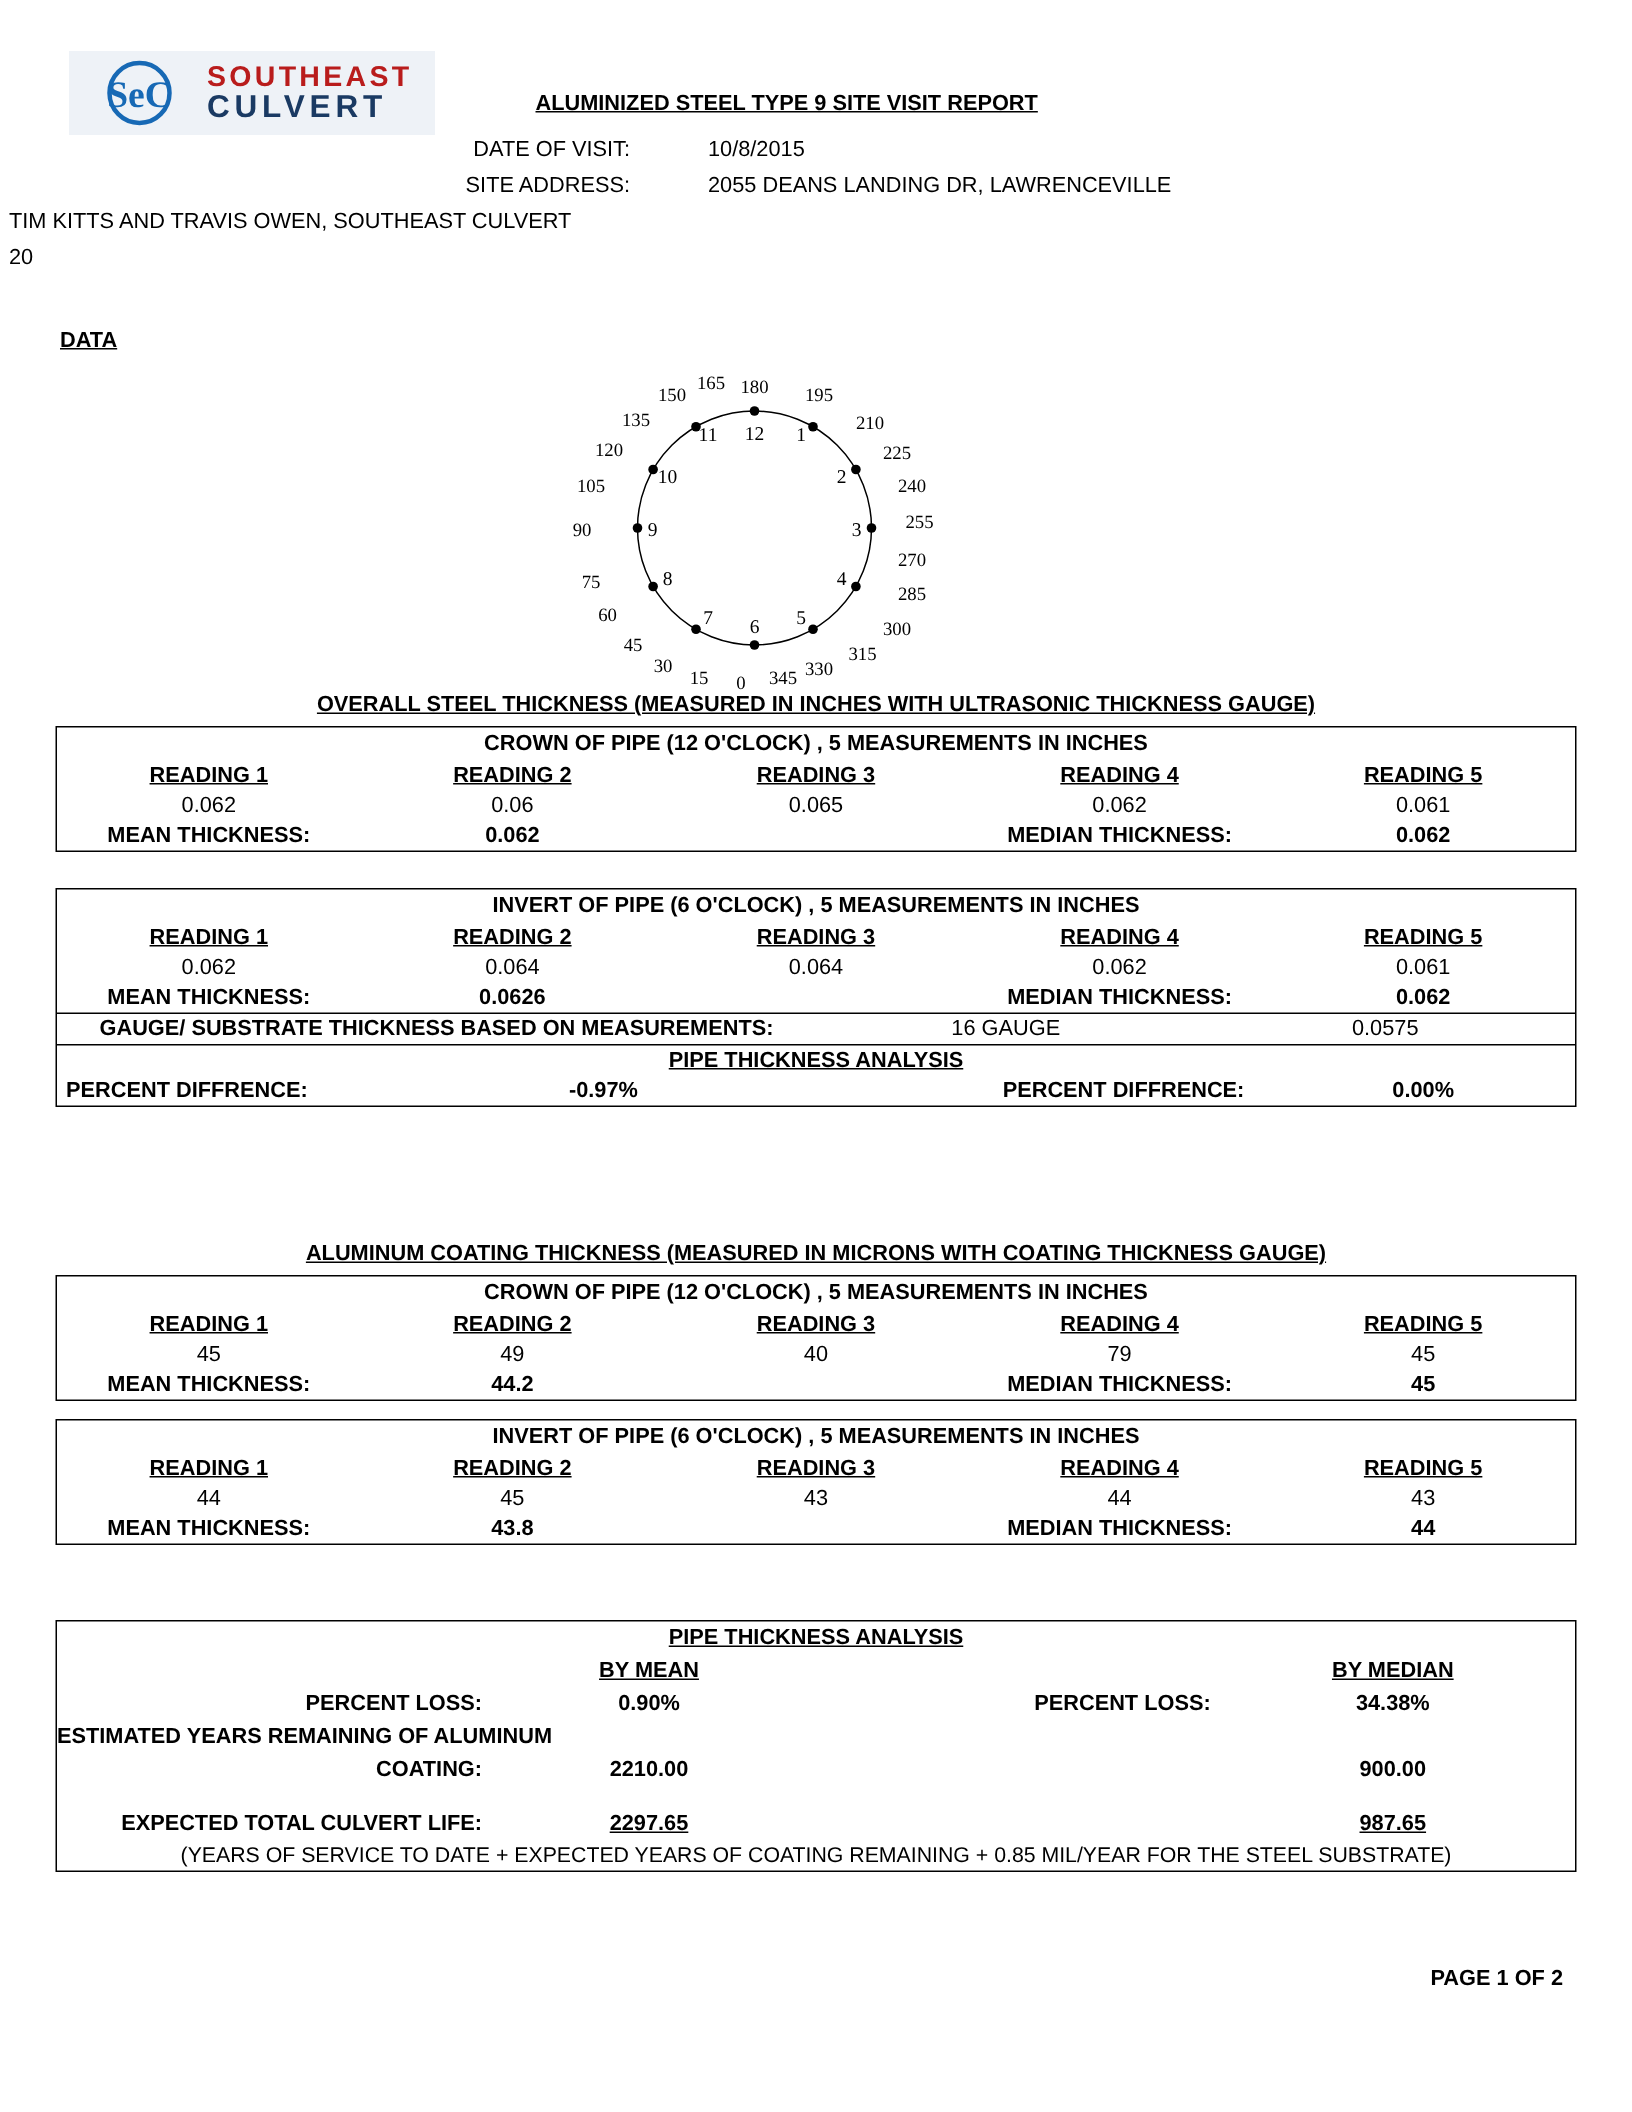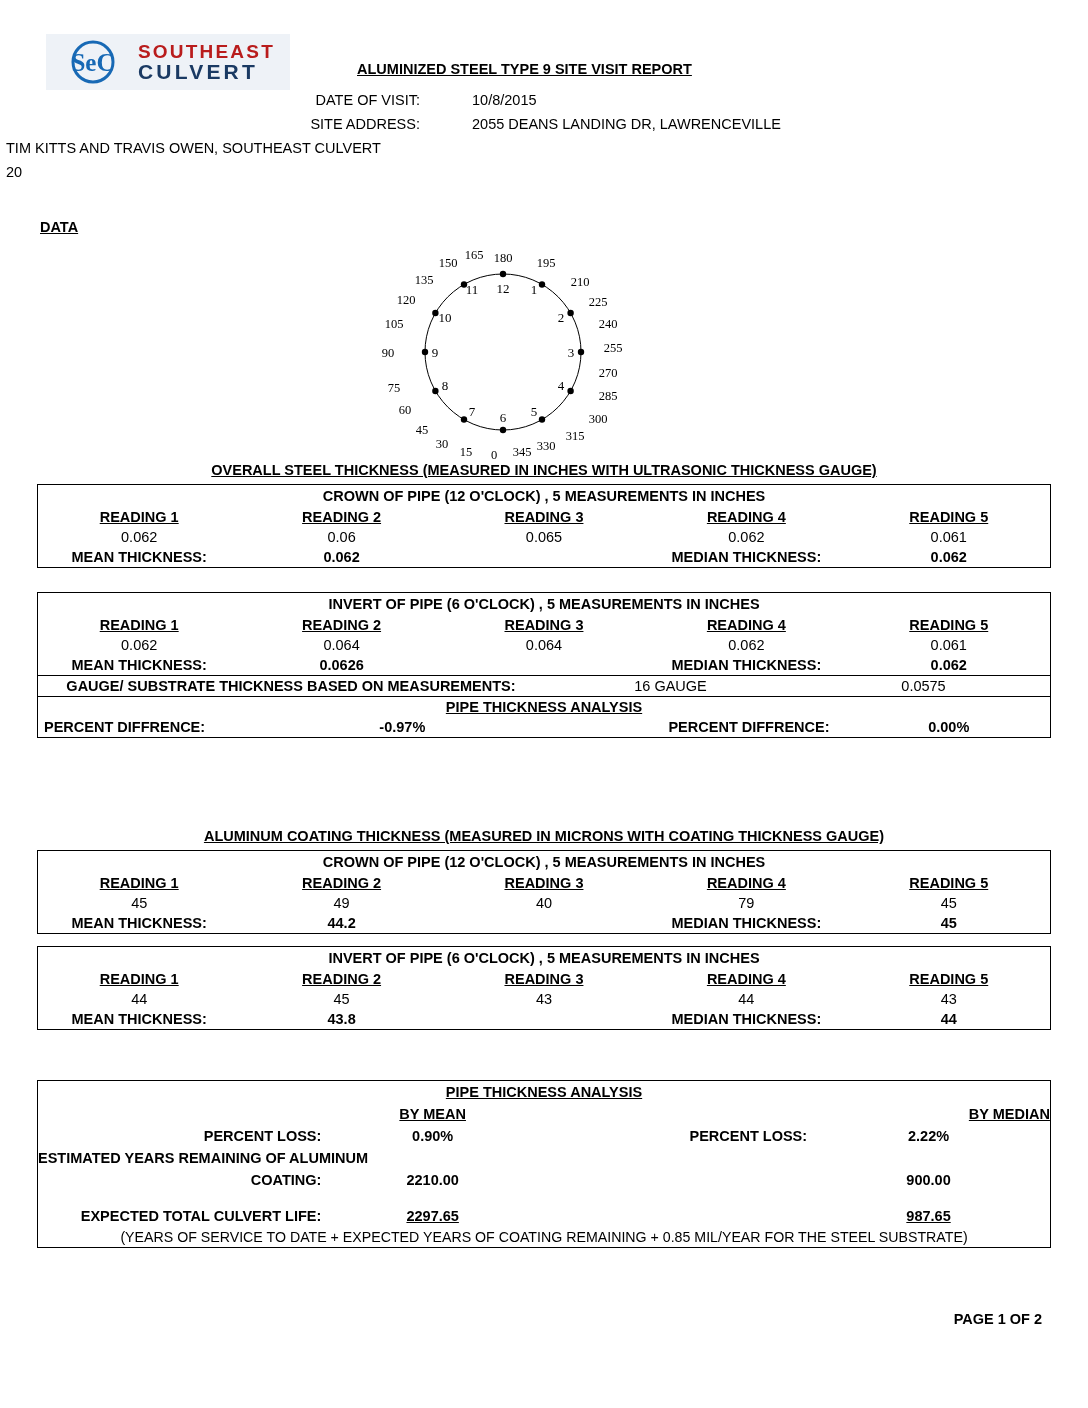--- a/index.html
+++ b/index.html
@@ -172,21 +172,21 @@
   .pd-row .p4 { width: 20%; text-align: center; font-weight: bold; }
 
   
   .fa-row { display: flex; align-items: center; font-size: 14.5px; }
   .fa-row > div { padding: 3px 0; box-sizing: border-box; }
   .fa-a { width: 28%; text-align: right; padding-right: 14px; font-weight: bold; }
   .fa-b { width: 22%; text-align: center; font-weight: bold; }
   .fa-c { width: 26%; text-align: right; padding-right: 20px; font-weight: bold; }
   .fa-d { width: 24%; text-align: center; font-weight: bold; }
   .fa-head-b { width: 22%; text-align: center; font-weight: bold; text-decoration: underline; }
-  .fa-head-d { width: 24%; text-align: right; font-weight: bold; text-decoration: underline; }
+  .fa-head-d { width: 24%; text-align: center; font-weight: bold; text-decoration: underline; }
   .fa-title {
     width: 100%;
     text-align: center;
     font-weight: bold;
     text-decoration: underline;
     font-size: 14.5px;
     padding: 3px 0;
   }
   .fa-left-label {
     width: 50%;
@@ -454,21 +454,21 @@
       <div class="fa-row">
         <div class="fa-a"></div>
         <div class="fa-head-b">BY MEAN</div>
         <div class="fa-c"></div>
         <div class="fa-head-d">BY MEDIAN</div>
       </div>
       <div class="fa-row">
         <div class="fa-a">PERCENT LOSS:</div>
         <div class="fa-b">0.90%</div>
         <div class="fa-c">PERCENT LOSS:</div>
-        <div class="fa-d">2.22%</div>
+        <div class="fa-d">34.38%</div>
       </div>
       <div class="fa-row">
         <div class="fa-left-label">ESTIMATED YEARS REMAINING OF ALUMINUM</div>
         <div style="width:50%;"></div>
       </div>
       <div class="fa-row">
         <div class="fa-a">COATING:</div>
         <div class="fa-b">2210.00</div>
         <div class="fa-c"></div>
         <div class="fa-d">900.00</div>

